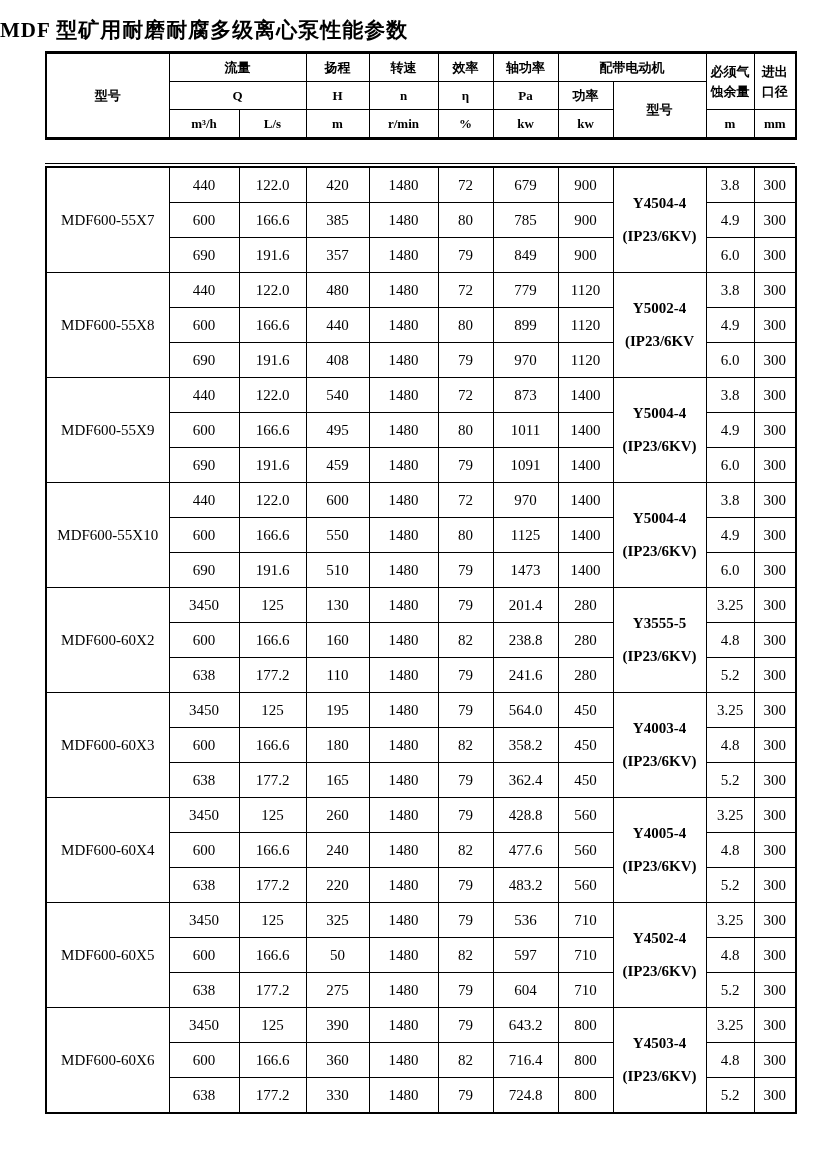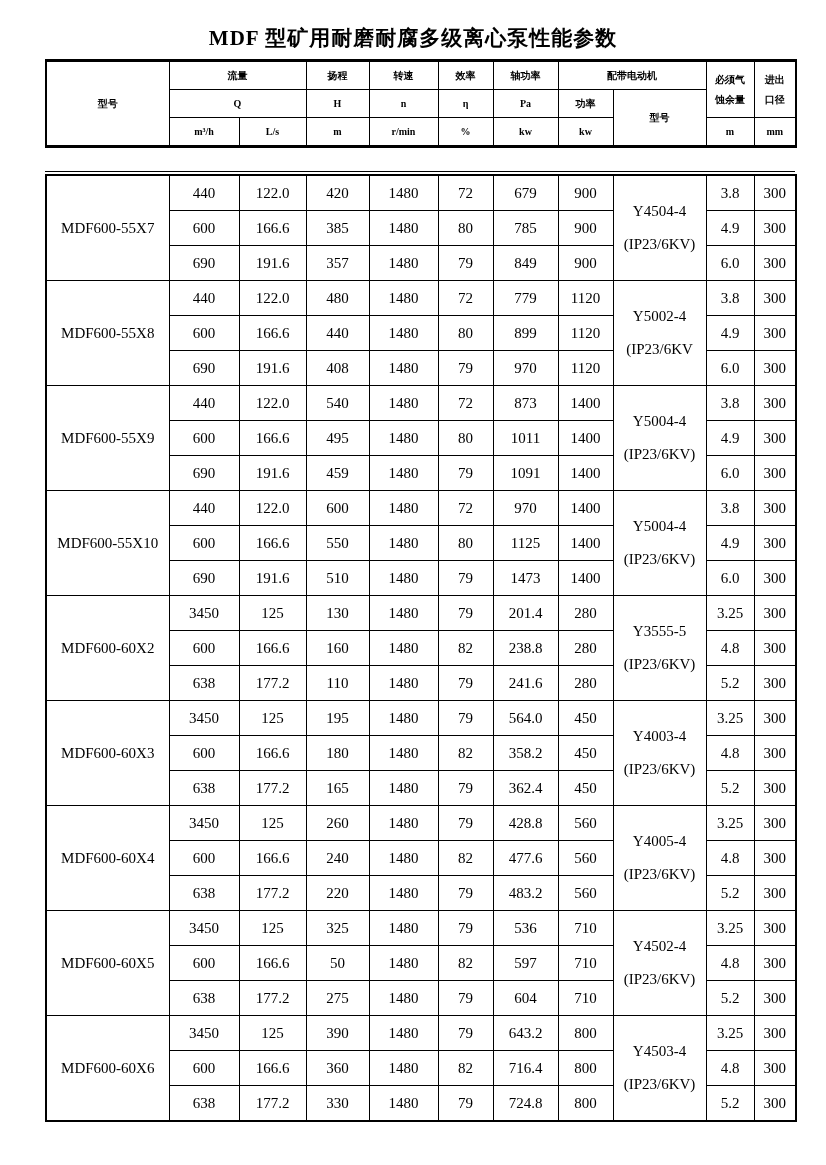--- a/index.html
+++ b/index.html
@@ -11,43 +11,42 @@
     font-family: "Liberation Serif", "DejaVu Serif", serif;
     color: #000;
   }
   .page {
     position: relative;
     width: 826px;
     height: 1165px;
     overflow: hidden;
   }
   .title {
-    margin: 24px 0 7px 0;
-    text-align: center;
+    margin: 16px 0 7px 0;
     font-size: 21px;
     font-weight: bold;
     letter-spacing: 1px;
   }
   table.tbl {
     border-collapse: collapse;
     table-layout: fixed;
     width: 750px;
     margin-left: 45px;
   }
   
   table.header-table {
     border: 2px solid #000;
     border-top-width: 3px;
     border-bottom-width: 3px;
   }
   table.header-table td {
     border: 1px solid #000;
     text-align: center;
     vertical-align: middle;
-    font-size: 10px;
+    font-size: 13px;
     font-weight: bold;
     height: 27px;
     padding: 0;
     overflow: hidden;
   }
   
   .thin-rule {
     width: 750px;
     margin: 23px 0 2px 45px;
     border-top: 1px solid #000;
@@ -65,21 +64,21 @@
     height: 34px;
     padding: 0;
     overflow: hidden;
   }
   td.model-cell {
     font-weight: normal;
     font-size: 13.5px;
     letter-spacing: 0px;
   }
   td.motor-cell {
-    font-weight: normal;
+    font-weight: bold;
     font-size: 13.5px;
     line-height: 33px;
   }
   td.num-cell {
     font-weight: normal;
   }
   .two-line {
     line-height: 20px;
   }
 </style>

